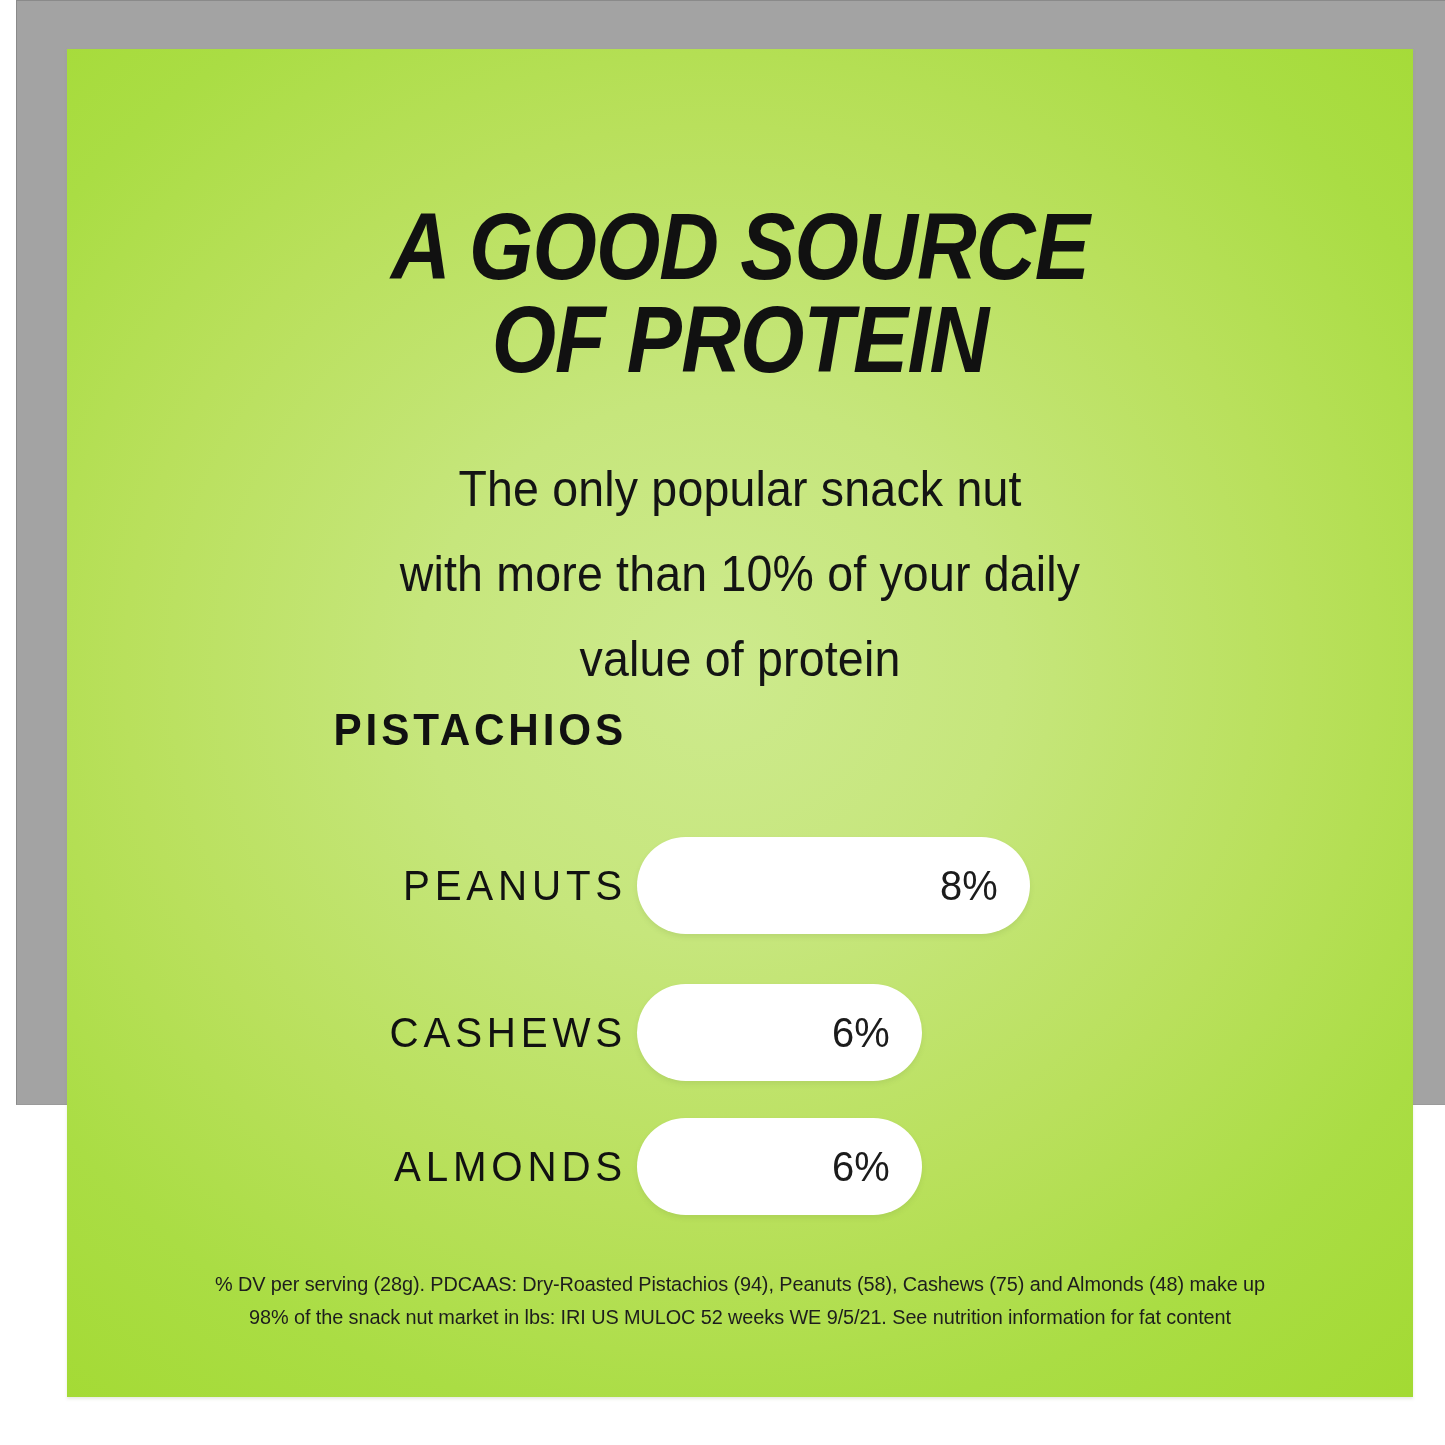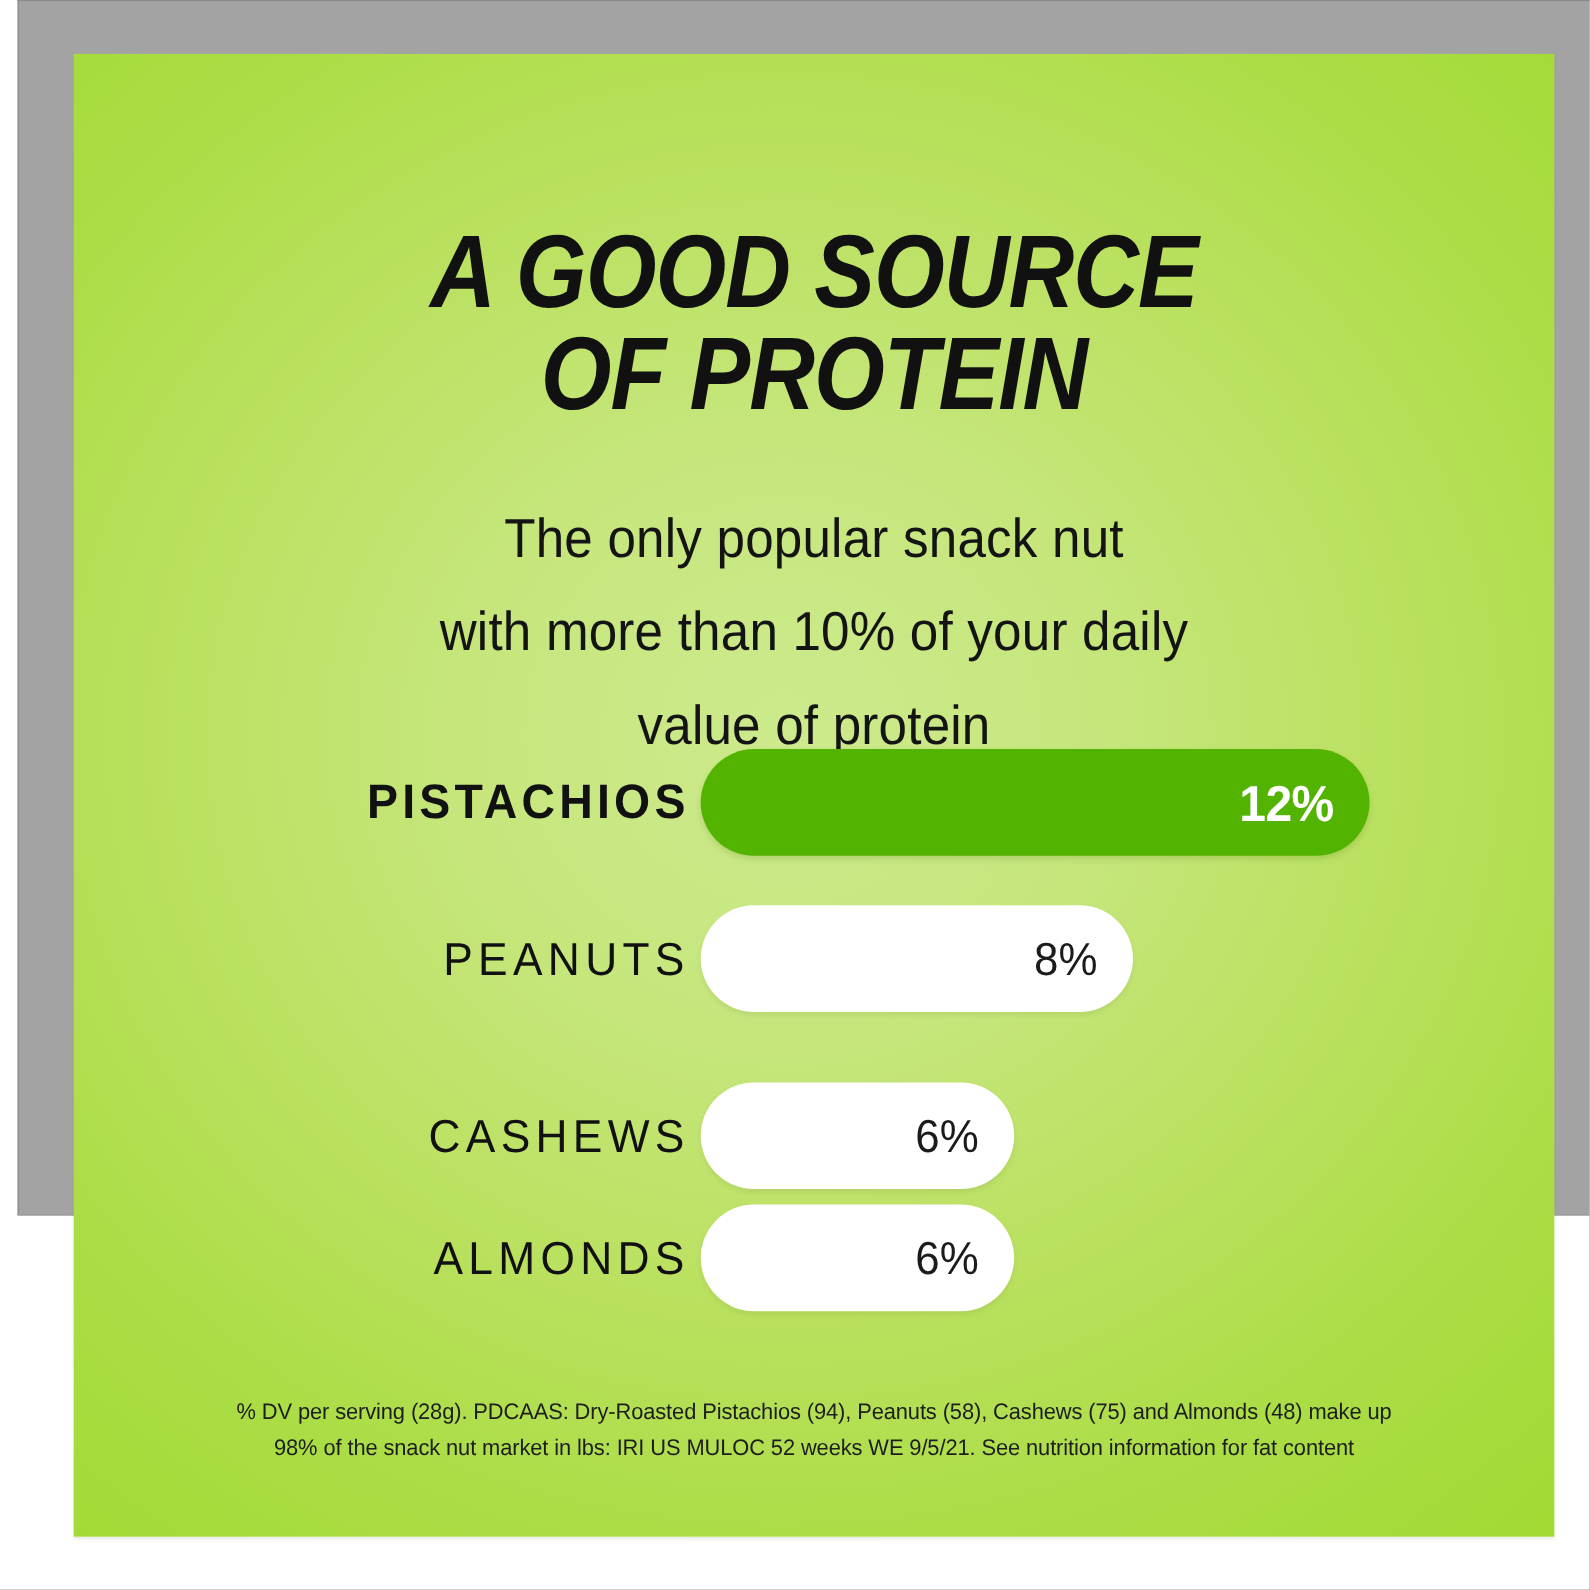--- a/index.html
+++ b/index.html
@@ -93,23 +93,23 @@
     width: 100%;
     height: 570px;
   }
   .bar-row {
     position: absolute;
     left: 0;
     width: 100%;
     height: 97px;
   }
   .bar-row.r0 { top: 0px; }
-  .bar-row.r1 { top: 142px; }
+  .bar-row.r1 { top: 156px; }
   .bar-row.r2 { top: 303px; }
-  .bar-row.r3 { top: 414px; }
+  .bar-row.r3 { top: 437px; }
 
   .bar-label {
     position: absolute;
     left: 0;
     top: 0;
     width: 560px;   
     height: 97px;
     display: flex;
     align-items: center;
     justify-content: flex-end;
@@ -195,25 +195,20 @@
 OF PROTEIN</h1>
 
     <p class="subtitle">The only popular snack nut
 with more than 10% of your daily
 value of protein</p>
 
     <div class="chart">
 
       <div class="bar-row r0 highlight">
         <div class="bar-label">PISTACHIOS</div>
-        <div class="bar-track" style="width: 608px;">
-          <div class="bar">
-            <span class="bar-value">12%</span>
-          </div>
-        </div>
       </div>
 
       <div class="bar-row r1">
         <div class="bar-label">PEANUTS</div>
         <div class="bar-track" style="width: 393px;">
           <div class="bar">
             <span class="bar-value">8%</span>
           </div>
         </div>
       </div>

